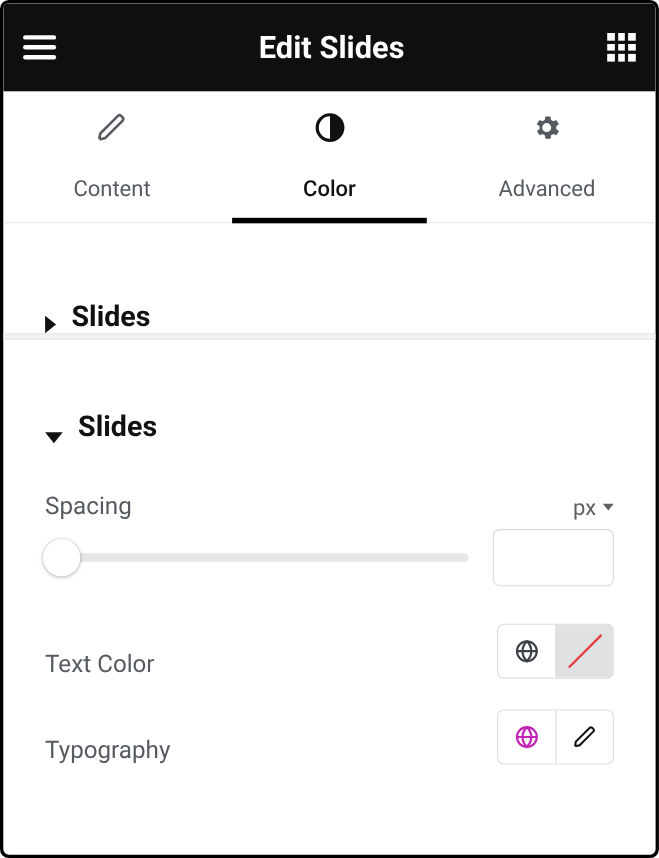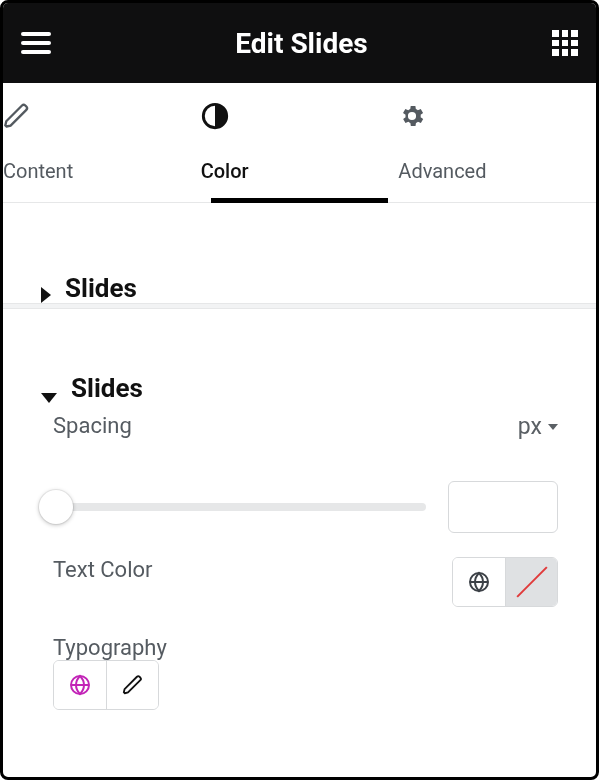--- a/index.html
+++ b/index.html
@@ -57,20 +57,21 @@
 
   .tabs {
     display: flex;
     border-bottom: 1px solid #e6e7e8;
     height: 120px;
   }
   .tab {
     flex: 1;
     display: flex;
     flex-direction: column;
+    align-items: center;
     justify-content: center;
     gap: 29px;
     cursor: pointer;
     color: #545a60;
     font-size: 20px;
     position: relative;
   }
   .tab.active {
     color: #111;
     font-weight: 500;
@@ -122,38 +123,37 @@
   }
   .chevron-down {
     width: 0; height: 0;
     border-left: 8px solid transparent;
     border-right: 8px solid transparent;
     border-top: 10px solid #111;
   }
 
   .control-row {
     display: flex;
-    align-items: flex-start;
+    align-items: flex-end;
     justify-content: space-between;
     padding: 0 38px;
     min-height: 60px;
     margin-top: 10px;
-    margin-left: 12px;
   }
   .control-label {
     font-size: 22px;
     color: #555b61;
   }
 
   .unit {
     display: flex;
     align-items: center;
     gap: 6px;
     color: #5b6065;
-    font-size: 23px;
+    font-size: 20px;
     cursor: pointer;
   }
   .unit .caret {
     width: 0; height: 0;
     border-left: 5px solid transparent;
     border-right: 5px solid transparent;
     border-top: 6px solid #5b6065;
   }
 
   .slider-row {
@@ -313,21 +313,21 @@
       <svg class="globe" viewBox="0 0 24 24" fill="none" stroke="#3c4147" stroke-width="2">
         <circle cx="12" cy="12" r="9"></circle>
         <path d="M3 12h18"></path>
         <path d="M12 3c2.5 2.5 4 5.5 4 9s-1.5 6.5-4 9c-2.5-2.5-4-5.5-4-9s1.5-6.5 4-9z"></path>
       </svg>
     </div>
     <div class="btn grey"></div>
   </div>
 </div>
 
-<div class="control-row" style="margin-top:18px;flex-direction:column;">
+<div class="control-row" style="margin-top:18px;">
   <span class="control-label">Typography</span>
   <div class="btn-group">
     <div class="btn">
       <svg class="globe active" viewBox="0 0 24 24" fill="none" stroke="#c224b7" stroke-width="2">
         <circle cx="12" cy="12" r="9"></circle>
         <path d="M3 12h18"></path>
         <path d="M12 3c2.5 2.5 4 5.5 4 9s-1.5 6.5-4 9c-2.5-2.5-4-5.5-4-9s1.5-6.5 4-9z"></path>
       </svg>
     </div>
     <div class="btn">

